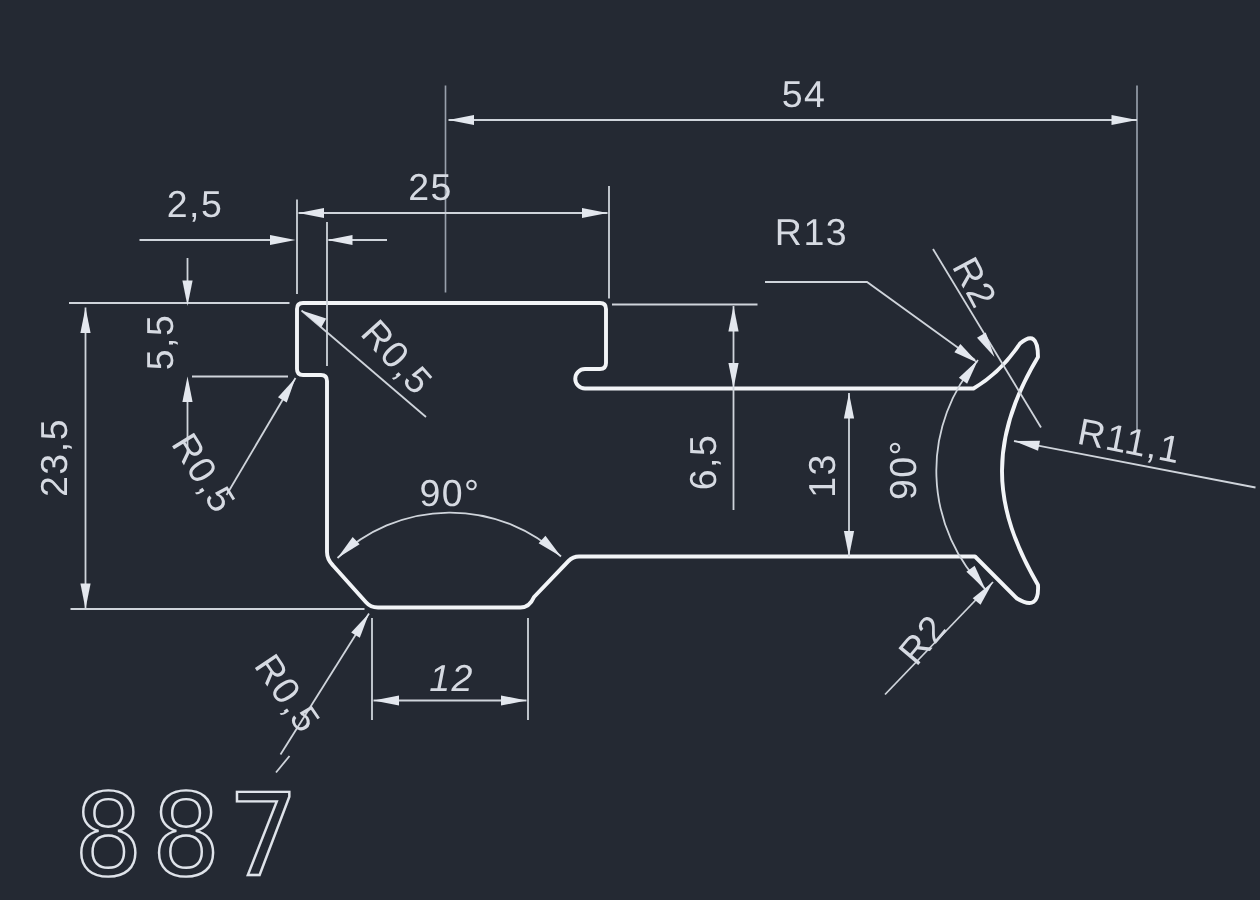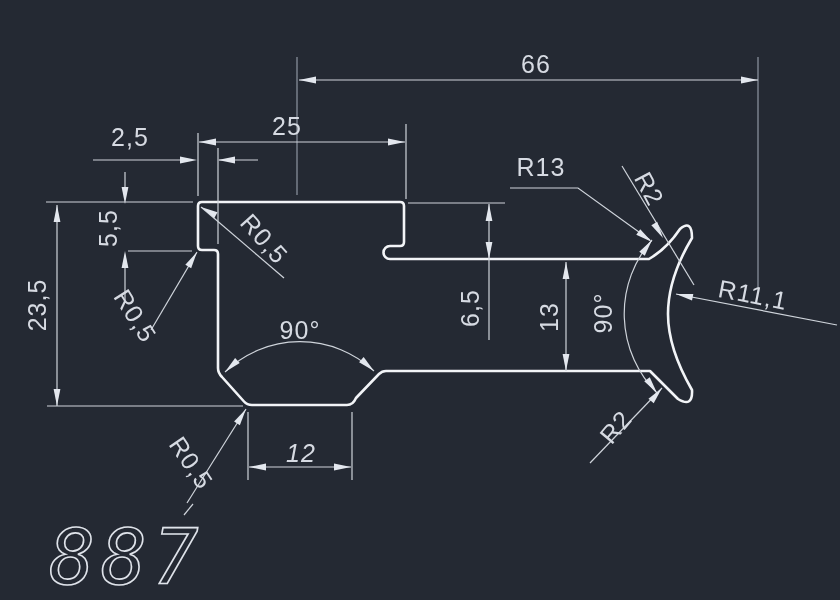--- a/index.html
+++ b/index.html
@@ -144,34 +144,34 @@
       <use href="#arrh" class="arr" transform="translate(246,409) rotate(-58)"></use>
       <use href="#arrh" class="arr" transform="translate(652,242) rotate(36)"></use>
       <use href="#arrh" class="arr" transform="translate(663,238) rotate(59)"></use>
       <use href="#arrh" class="arr" transform="translate(676,294) rotate(191)"></use>
       <use href="#arrh" class="arr" transform="translate(662,388) rotate(-50)"></use>
     </g>
 
     <line class="dim" x1="184" y1="515" x2="193" y2="504"></line>
   </svg>
 
-  <div class="lbl" style="left:536px;top:64px;">66</div>
+  <div class="lbl" style="left:536px;top:64px;">54</div>
   <div class="lbl" style="left:287px;top:126px;">25</div>
   <div class="lbl" style="left:130px;top:137px;">2,5</div>
   <div class="lbl r-90" style="left:108px;top:228px;">5,5</div>
   <div class="lbl r-90" style="left:37px;top:305px;">23,5</div>
   <div class="lbl r-90" style="left:470px;top:308px;">6,5</div>
   <div class="lbl r-90" style="left:549px;top:317px;">13</div>
   <div class="lbl r-90" style="left:603px;top:313px;">90°</div>
   <div class="lbl" style="left:300px;top:330px;">90°</div>
   <div class="lbl" style="left:301px;top:453px;font-style:italic;">12</div>
 
-  <div class="lbl" style="left:541px;top:167px;">R13</div>
+  <div class="lbl" style="left:541px;top:156px;">R13</div>
   <div class="lbl" style="left:649px;top:189px;transform:translate(-50%,-50%) rotate(62deg);">R2</div>
   <div class="lbl" style="left:753px;top:295px;transform:translate(-50%,-50%) rotate(11deg);">R11,1</div>
   <div class="lbl" style="left:616px;top:427px;transform:translate(-50%,-50%) rotate(-50deg);">R2</div>
   <div class="lbl" style="left:264px;top:239px;transform:translate(-50%,-50%) rotate(48deg);">R0,5</div>
   <div class="lbl" style="left:135px;top:316px;transform:translate(-50%,-50%) rotate(58deg);">R0,5</div>
   <div class="lbl" style="left:191px;top:463px;transform:translate(-50%,-50%) rotate(56deg);">R0,5</div>
 
-  <div class="part-number" style="left:127px;top:557px;font-style:italic;">887</div>
+  <div class="part-number" style="left:127px;top:557px;">887</div>
 
 </div>
 
 </body></html>

